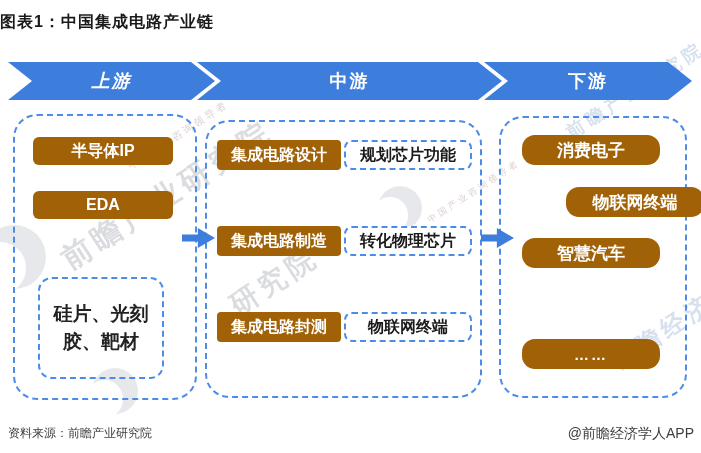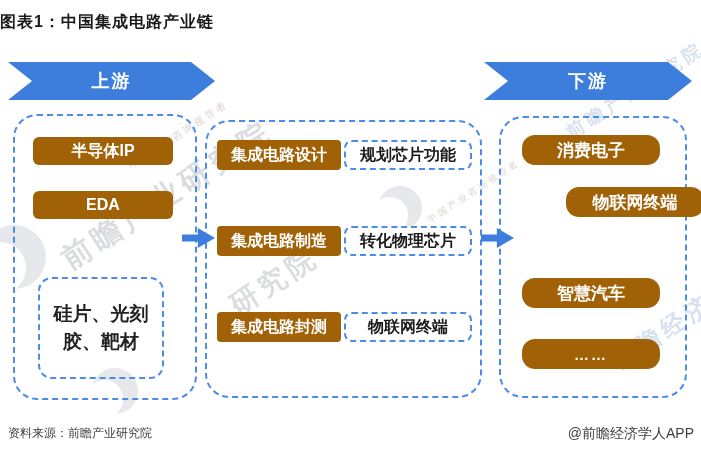--- a/index.html
+++ b/index.html
@@ -11,21 +11,21 @@
     position:absolute;left:0;top:12px;width:100%;text-align:left;
     font-size:16px;font-weight:bold;color:#1a1a1a;letter-spacing:1px;z-index:3;
   }
   
   .chevron{
     position:absolute;top:62px;height:38px;background:#3D7EDC;color:#fff;
     font-size:18px;font-weight:bold;letter-spacing:2px;
     display:flex;align-items:center;justify-content:center;z-index:2;
     clip-path:polygon(0 0,calc(100% - 24px) 0,100% 50%,calc(100% - 24px) 100%,0 100%,24px 50%);
   }
-  .chev-1{left:8px;width:207px;}
+  .chev-1{left:8px;width:207px;font-style:italic;}
   .chev-2{left:197px;width:305px;}
   .chev-3{left:484px;width:208px;}
   
   .panel{position:absolute;border:2px dashed #4C8BE8;border-radius:24px;z-index:1;background:transparent;}
   .panel-up{left:13px;top:114px;width:180px;height:282px;}
   .panel-mid{left:205px;top:120px;width:273px;height:274px;}
   .panel-down{left:499px;top:116px;width:184px;height:278px;}
   
   .bluebox{
     position:absolute;background:#a16207;border-radius:6px;color:#fff;
@@ -47,21 +47,21 @@
     border:2px dashed #4C8BE8;border-radius:8px;box-sizing:border-box;
     display:flex;align-items:center;justify-content:center;
     font-size:16px;font-weight:600;color:#1a1a1a;background:#fff;text-align:center;
   }
   .row-1{top:140px;}
   .row-2{top:226px;}
   .row-3{top:312px;}
   .down-box{left:522px;width:138px;height:30px;font-size:17px;border-radius:13px;}
   .down-1{top:135px;}
   .down-2{top:187px;margin-left:44px;}
-  .down-3{top:238px;margin-top:40px;}
+  .down-3{top:238px;}
   .down-4{top:288px;}
   .down-5{top:339px;font-size:15px;letter-spacing:2px;}
   
   .flow-arrow{
     position:absolute;top:228px;width:33px;height:20px;background:#3D7EDC;z-index:3;
     clip-path:polygon(0 33%,48% 33%,48% 0,100% 50%,48% 100%,48% 67%,0 67%);
   }
   .fa-1{left:182px;}
   .fa-2{left:481px;}
   
@@ -91,20 +91,23 @@
   <div class="wm wm-text-small" style="left:420px;top:185px;font-size:9px;">中国产业咨询领导者</div>
   <div class="wm wm-logo" style="left:-18px;top:225px;width:64px;height:64px;"></div>
   <div class="wm wm-logo" style="left:378px;top:186px;width:44px;height:44px;"></div>
   <div class="wm wm-logo" style="left:92px;top:368px;width:46px;height:46px;"></div>
 
   <div class="title">图表1：中国集成电路产业链</div>
 
   <div class="chevron chev-1">
     <span>上游</span>
   </div>
+  <div class="chevron chev-2">
+    <span>中游</span>
+  </div>
   <div class="chevron chev-3">
     <span>下游</span>
   </div>
 
   <div class="panel panel-up"></div>
   <div class="bluebox up-box up-1">半导体IP</div>
   <div class="bluebox up-box up-2">EDA</div>
   <div class="up-sub">硅片、光刻胶、靶材</div>
 
   <div class="flow-arrow fa-1"></div>

